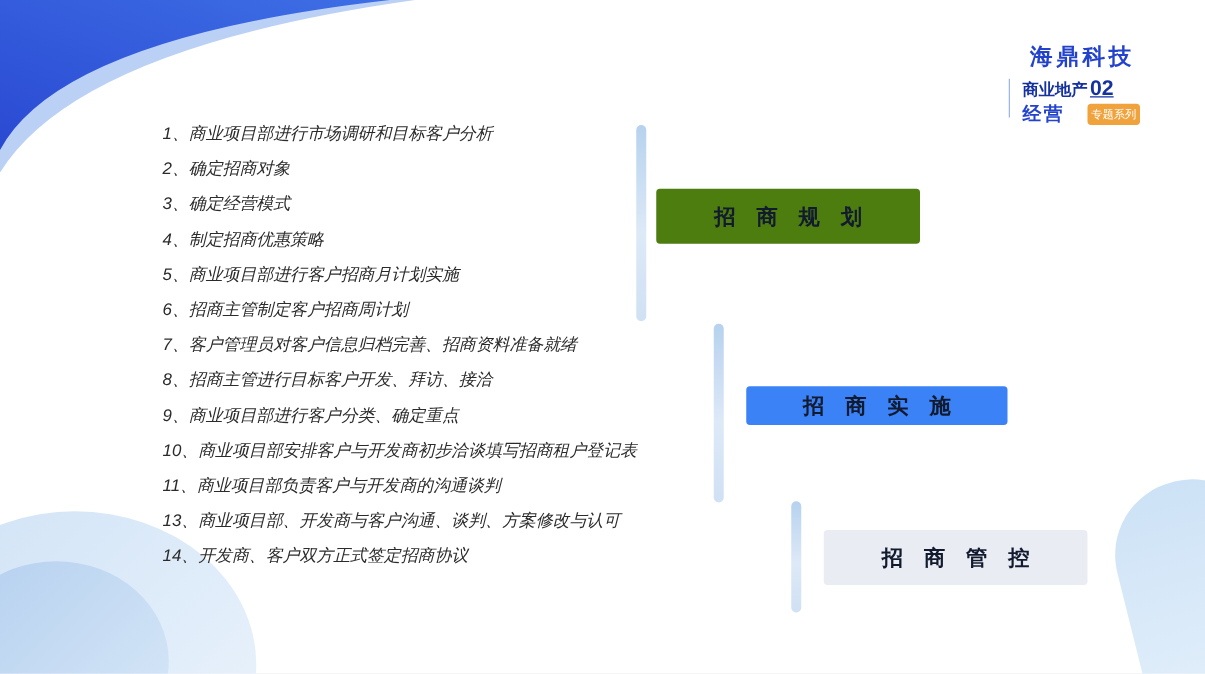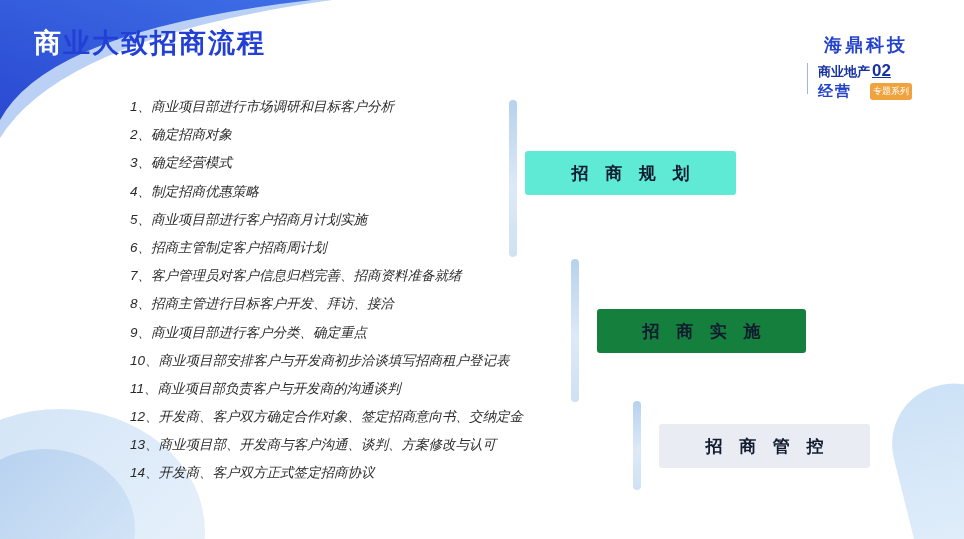--- a/index.html
+++ b/index.html
@@ -48,22 +48,22 @@
   
   .bar { position:absolute; width:8px; border-radius:4px; z-index:2;
     background:linear-gradient(180deg,#b6d2ee,#dde9f7 55%,#cfe1f3); }
   .bar-1 { left:509px; top:100px; height:157px; }
   .bar-2 { left:571px; top:259px; height:143px; }
   .bar-3 { left:633px; top:401px; height:89px; }
   
   .stage { position:absolute; z-index:2; display:flex; align-items:center; justify-content:center;
     font-weight:800; font-size:17px; color:#111a2e; letter-spacing:6px; text-indent:6px;
     border-radius:3px; }
-  .stage-1 { left:525px; top:151px; width:211px; height:44px; background:#5eead4; }
-  .stage-2 { left:597px; top:309px; width:209px; height:44px; background:#15803d; }
+  .stage-1 { left:525px; top:151px; width:211px; height:44px; background:#4d7c0f; }
+  .stage-2 { left:597px; top:309px; width:209px; height:31px; background:#3b82f6; }
   .stage-3 { left:659px; top:424px; width:211px; height:44px; background:#e9edf3; }
 </style>
 </head>
 <body>
 
 <div class="slide">
 
   <div class="blob-bl-1"></div>
   <div class="blob-bl-2"></div>
   <div class="blob-right"></div>
@@ -72,21 +72,20 @@
     <defs>
       <linearGradient id="cornerGrad" x1="0" y1="1" x2="1" y2="0">
         <stop offset="0" stop-color="#2a49d2"></stop>
         <stop offset="1" stop-color="#3e6fe6"></stop>
       </linearGradient>
     </defs>
     <path d="M0 0 H332 Q62 38 0 138 Z" fill="#aec8f2" opacity="0.85"></path>
     <path d="M0 0 H312 Q48 30 0 120 Z" fill="url(#cornerGrad)"></path>
   </svg>
 
-  <div class="slide-title">商业大致招商流程</div>
 
   <div class="brand-name">海鼎科技</div>
   <div class="badges">
     <div class="badge-divider"></div>
     <div class="badge-right">
       <div class="title">
         <span>商业地产</span><span class="num">02</span>
       </div>
       <div class="tags">
         <span class="tag-main">经营</span>
@@ -100,21 +99,20 @@
     <div class="step">2、确定招商对象</div>
     <div class="step">3、确定经营模式</div>
     <div class="step">4、制定招商优惠策略</div>
     <div class="step">5、商业项目部进行客户招商月计划实施</div>
     <div class="step">6、招商主管制定客户招商周计划</div>
     <div class="step">7、客户管理员对客户信息归档完善、招商资料准备就绪</div>
     <div class="step">8、招商主管进行目标客户开发、拜访、接洽</div>
     <div class="step">9、商业项目部进行客户分类、确定重点</div>
     <div class="step">10、商业项目部安排客户与开发商初步洽谈填写招商租户登记表</div>
     <div class="step">11、商业项目部负责客户与开发商的沟通谈判</div>
-    <div class="step">12、开发商、客户双方确定合作对象、签定招商意向书、交纳定金</div>
     <div class="step">13、商业项目部、开发商与客户沟通、谈判、方案修改与认可</div>
     <div class="step">14、开发商、客户双方正式签定招商协议</div>
   </div>
 
   <div class="bar bar-1"></div>
   <div class="bar bar-2"></div>
   <div class="bar bar-3"></div>
 
   <div class="stage stage-1">
     <span>招 商 规 划</span>

